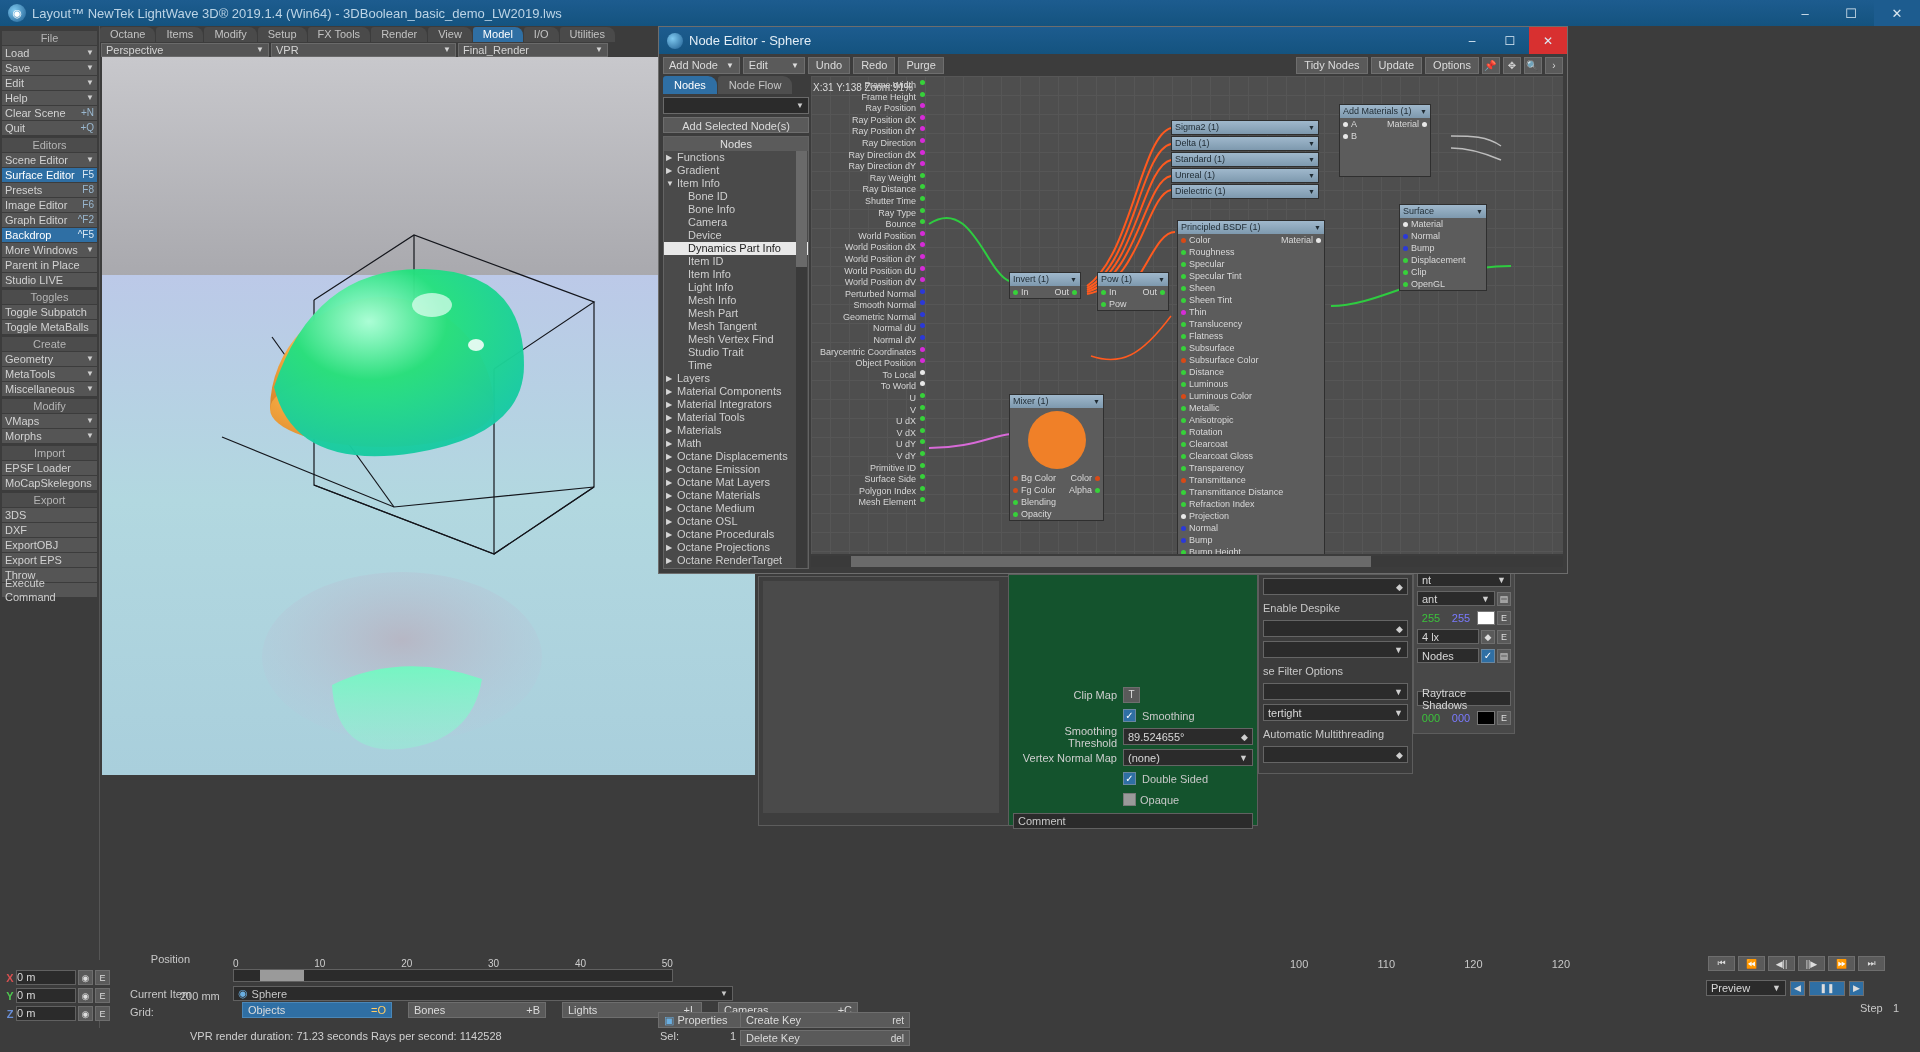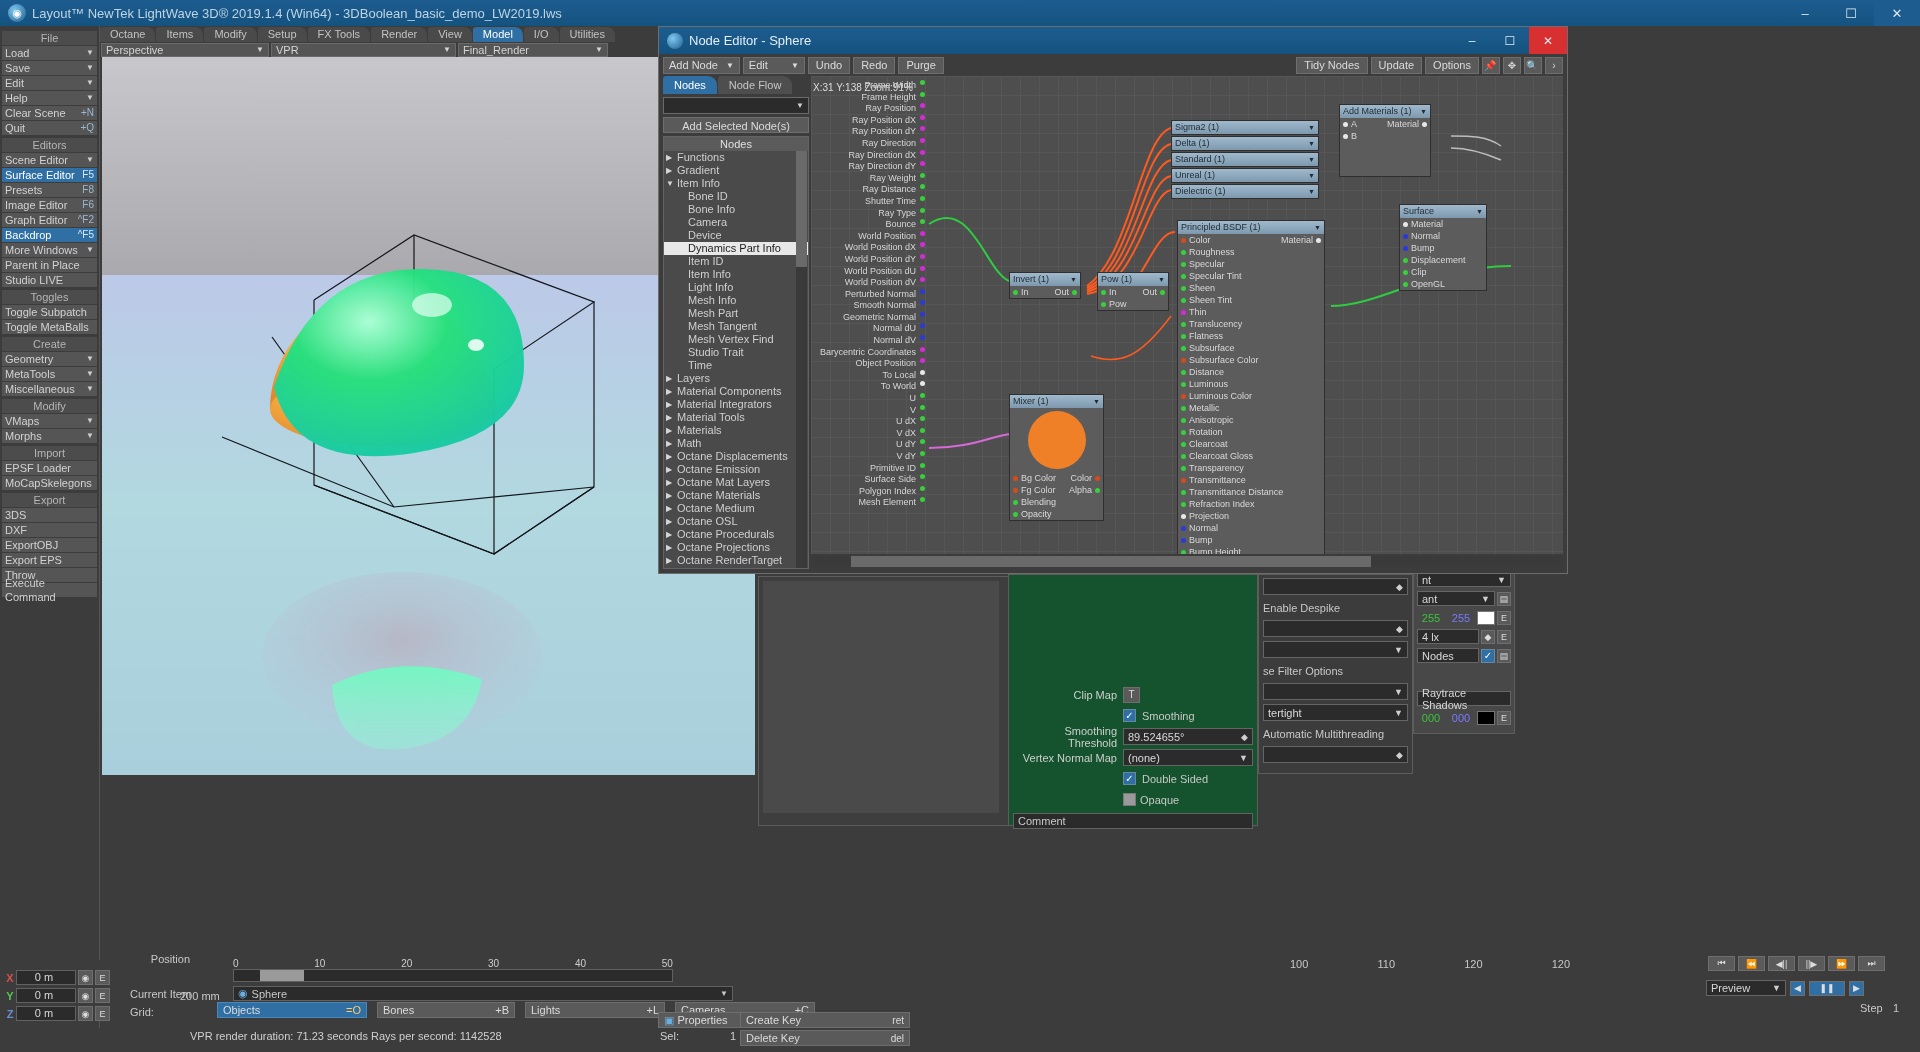--- a/index.html
+++ b/index.html
@@ -213,21 +213,21 @@
 
   
   .renderprev{position:absolute;left:758px;top:576px;width:500px;height:250px;background:#3e3e3e;border:1px solid #5d5d5d;}
   .rp-inner{position:absolute;left:4px;top:4px;width:236px;height:232px;background:#4a4a4a;}
 
   
   .coordbar{position:absolute;left:0;top:960px;width:1920px;height:54px;background:#3c3c3c;}
   .cb-row{display:flex;align-items:center;height:17px;font-size:11px;margin-top:1px;}
   .axis{width:12px;text-align:center;font-weight:bold;}
   .axis.x{color:#d85050;} .axis.y{color:#50c850;} .axis.z{color:#6a8fd8;}
-  .cbfield{width:60px;height:15px;background:#2b2b2b;border:1px solid #616161;color:#d8d8d8;font-size:11px;text-align:center;padding-right:4px;line-height:13px;}
+  .cbfield{width:60px;height:15px;background:#2b2b2b;border:1px solid #616161;color:#d8d8d8;font-size:11px;text-align:left;padding-right:4px;line-height:13px;}
   .minib{width:15px;height:15px;background:#5a5a5a;border:1px solid #6e6e6e;font-size:9px;display:flex;align-items:center;justify-content:center;color:#ddd;margin-left:2px;}
   .statusbar{position:absolute;left:0;top:1028px;width:1920px;height:24px;background:#3c3c3c;font-size:11px;color:#d0d0d0;}
   .btnbar{height:16px;background:#5a5a5a;border:1px solid #6e6e6e;display:flex;align-items:center;padding:0 5px;font-size:11px;color:#dcdcdc;}
 </style>
 </head>
 <body>
 
 <div class="titlebar">
   <div class="tb-icon">◉</div>
   <span>Layout™ NewTek LightWave 3D® 2019.1.4 (Win64) - 3DBoolean_basic_demo_LW2019.lws</span>
@@ -1197,21 +1197,21 @@
   <div style="position:absolute;left:130px;top:46px;font-size:11px;">Grid:</div>
   <div style="position:absolute;left:180px;top:30px;font-size:11px;">200 mm</div>
 
   <div style="position:absolute;left:130px;top:28px;font-size:11px;">Current Item</div>
   <div style="position:absolute;left:233px;top:26px;width:500px;height:15px;background:#2b2b2b;border:1px solid #616161;display:flex;align-items:center;padding:0 4px;font-size:11px;">
     <span style="color:#6aaee0;margin-right:4px">◉</span>
     <span>Sphere</span>
     <span style="margin-left:auto;font-size:8px">▼</span>
   </div>
 
-  <div style="position:absolute;left:217px;top:42px;display:flex;gap:10px;">
+  <div style="position:absolute;left:242px;top:42px;display:flex;gap:16px;">
     <div class="btnbar" style="width:150px;background:#2f6fa4;border-color:#4a87b8;">
       <span>Objects</span>
       <span style="margin-left:auto;color:#ffcc66">=O</span>
     </div>
     <div class="btnbar" style="width:138px">
       <span>Bones</span>
       <span style="margin-left:auto">+B</span>
     </div>
     <div class="btnbar" style="width:140px">
       <span>Lights</span>

